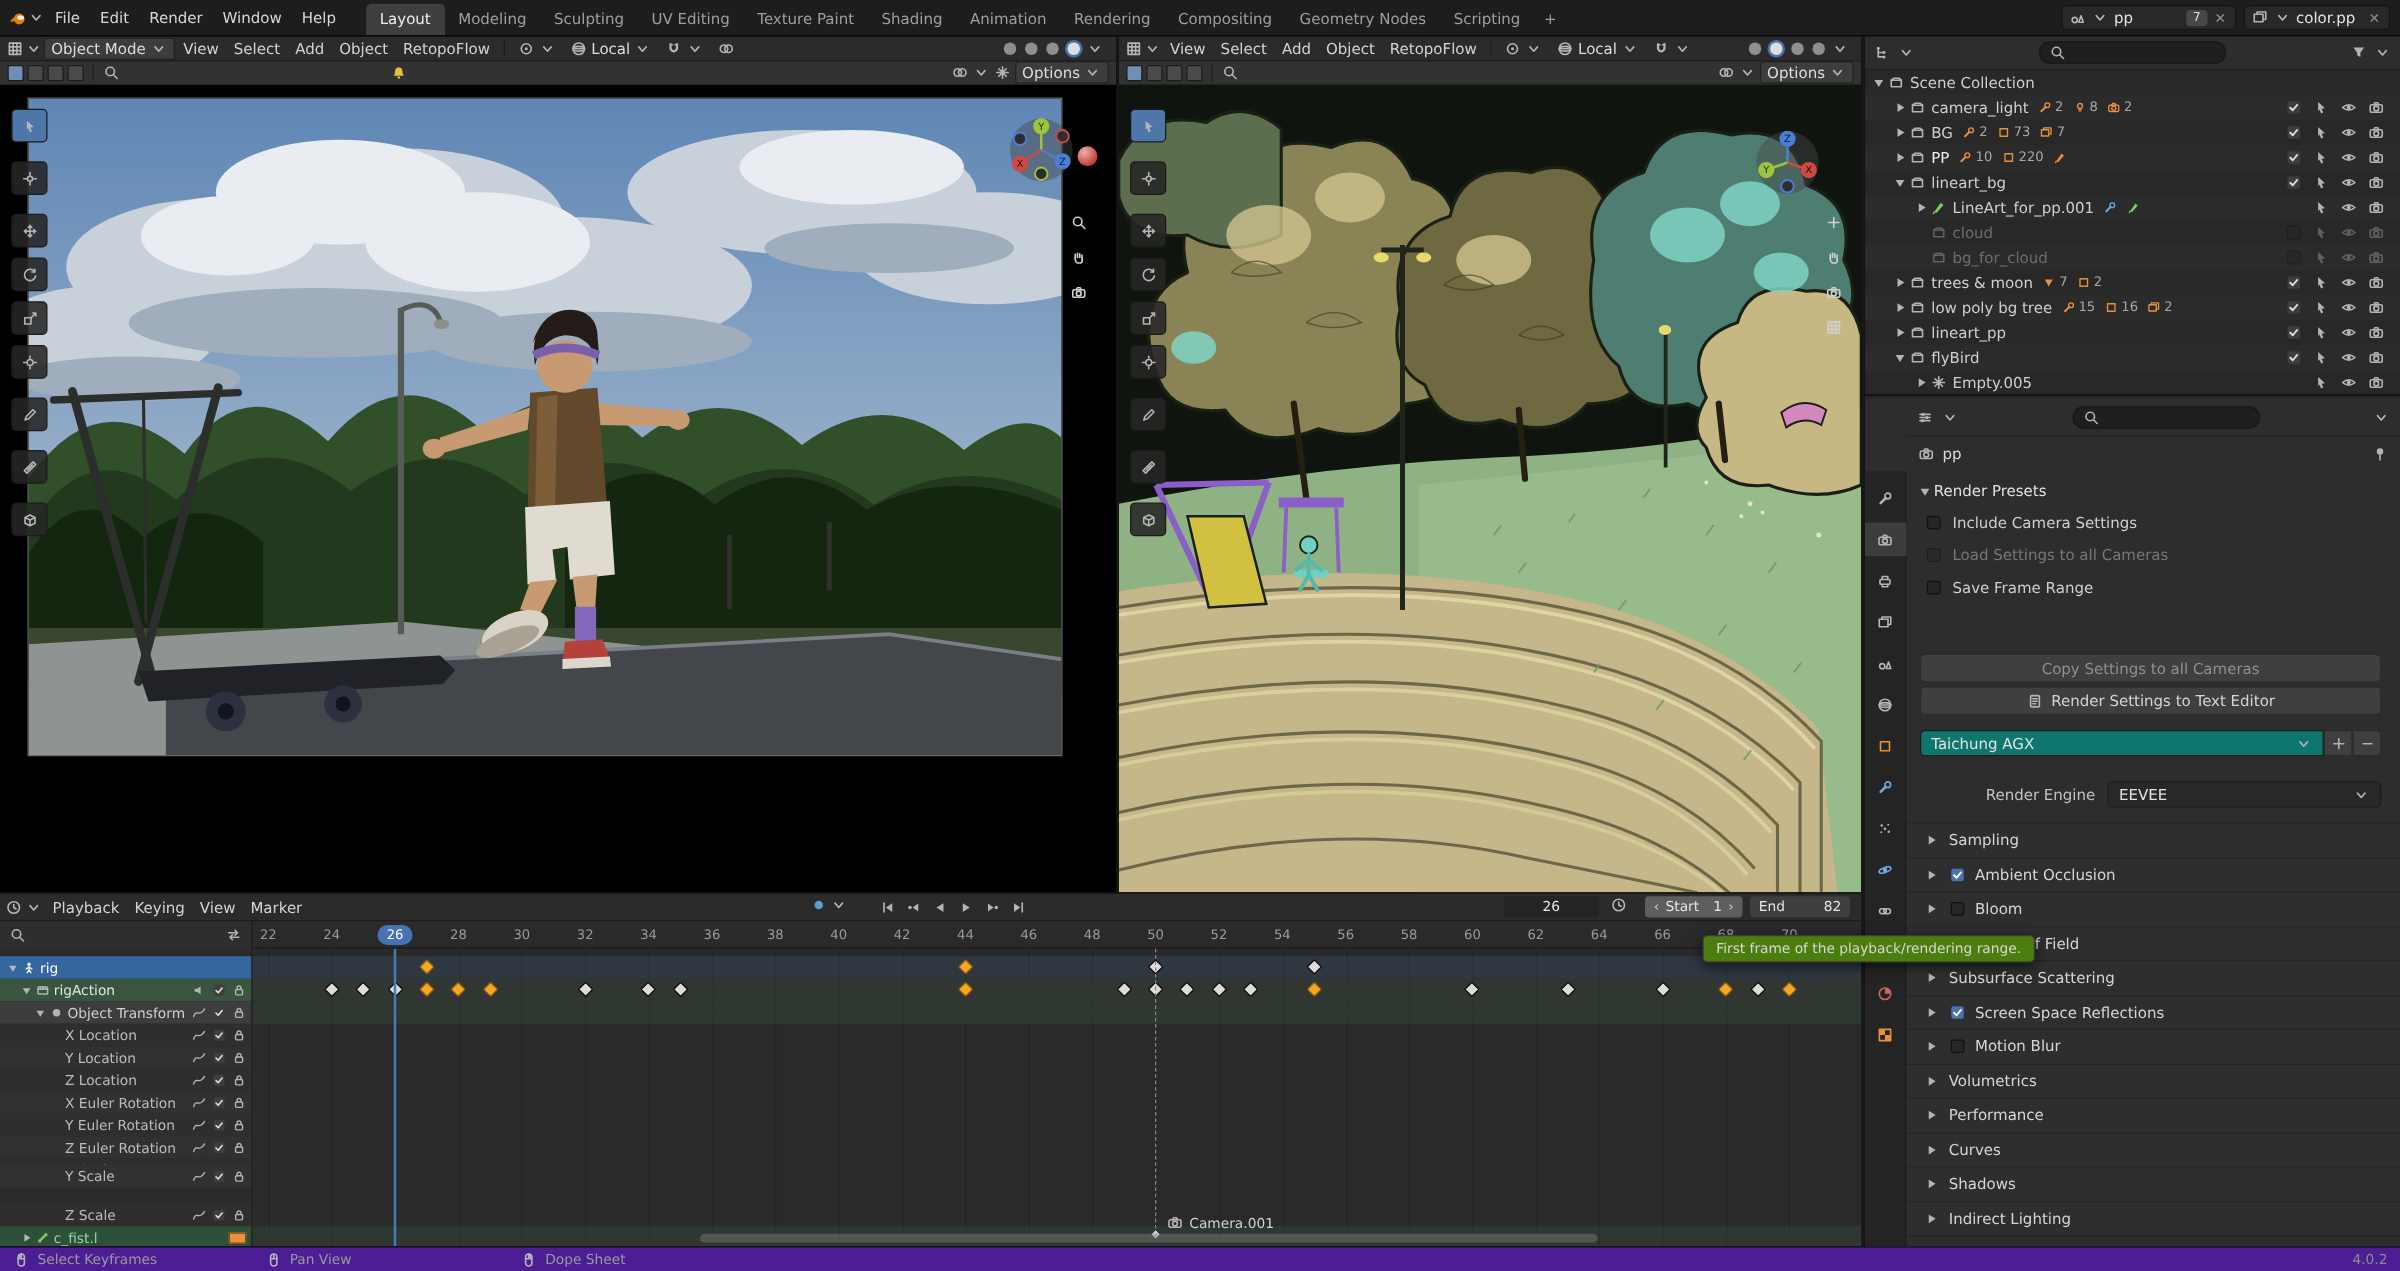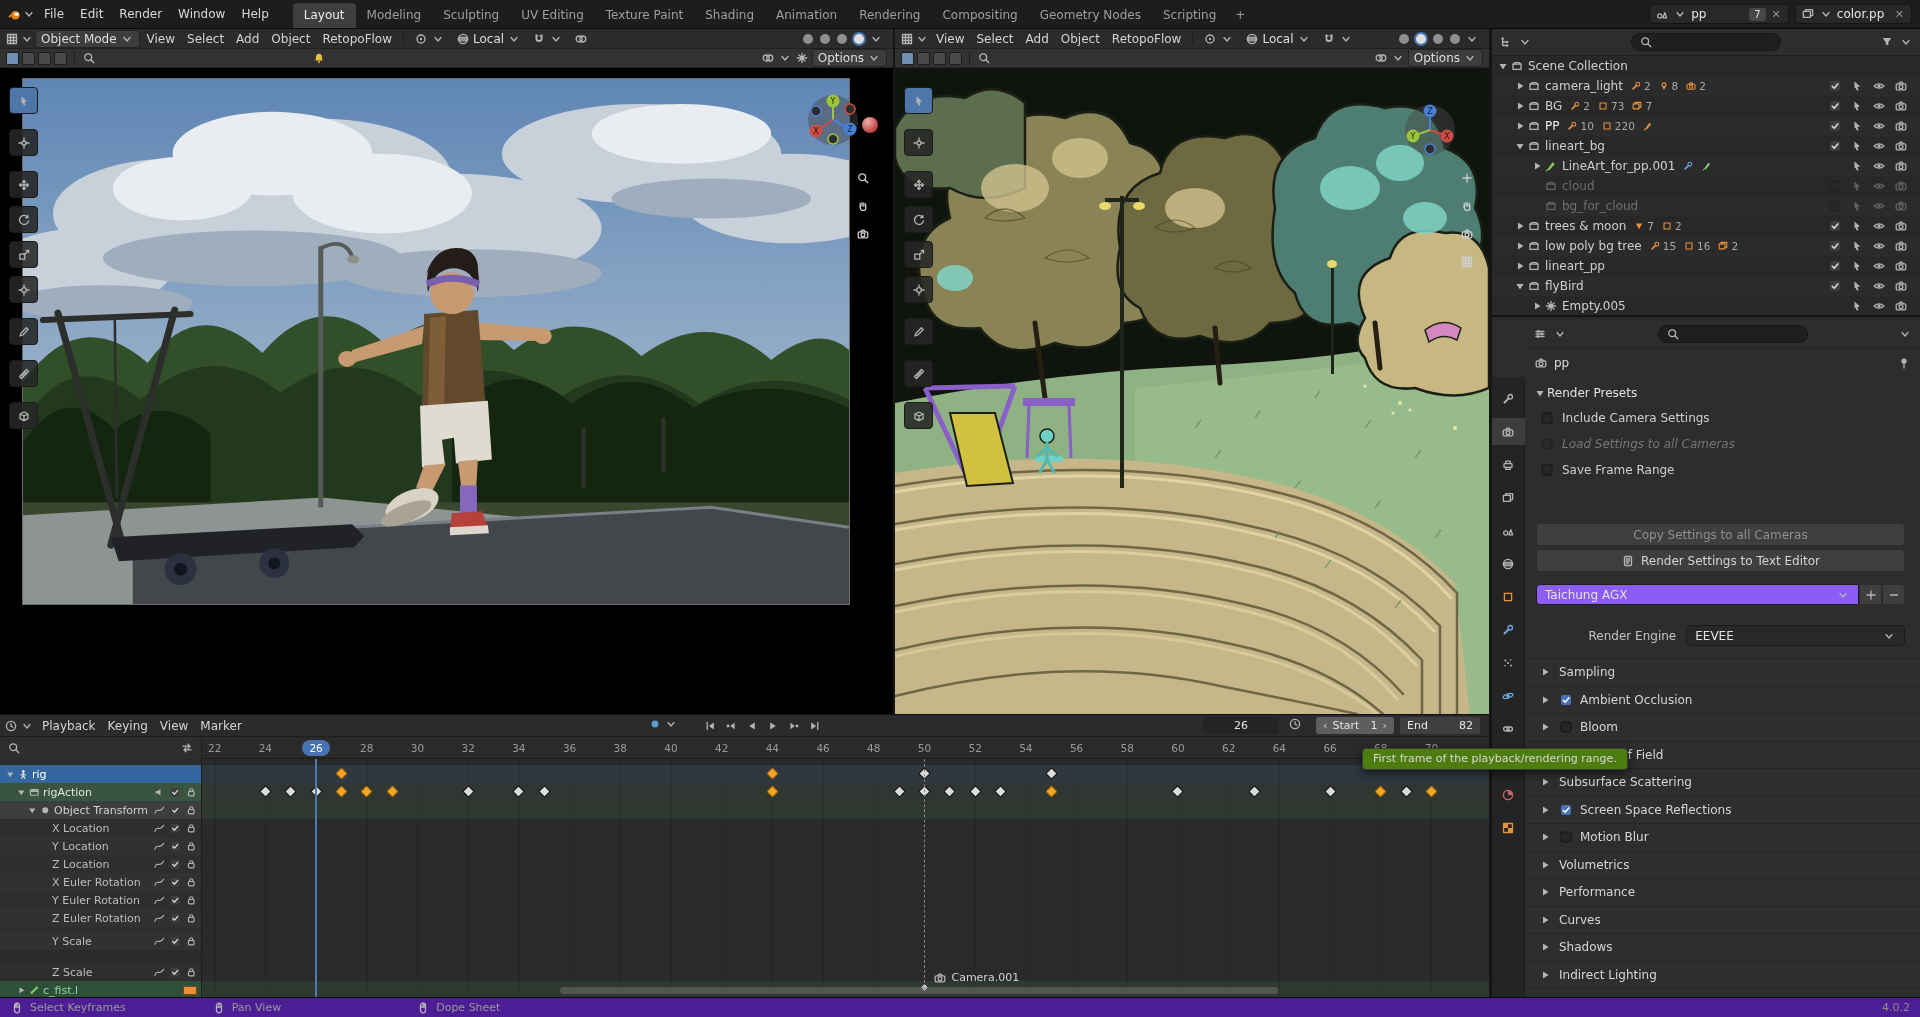--- a/index.html
+++ b/index.html
@@ -77,28 +77,28 @@
   #properties{position:absolute;left:0;top:290px;width:100%;bottom:0;background:#2d2d2d;overflow:hidden;}
   #prop-tabs{position:absolute;left:0;top:58px;bottom:0;width:33px;background:#242424;border-right:1px solid #1d1d1d;
              display:flex;flex-direction:column;align-items:center;padding-top:8px;gap:6px;}
   .prop-tab{width:33px;height:27px;display:flex;align-items:center;justify-content:center;flex:none;}
   .prop-tab.active{background:#3d3d3d;}
   #prop-body{position:absolute;left:33px;right:0;top:0;bottom:0;overflow:hidden;}
   .prop-hrow{display:flex;align-items:center;height:30px;padding:0 8px;gap:6px;background:#2d2d2d;border-bottom:1px solid #242424;}
   .crumb{display:flex;align-items:center;gap:6px;height:27px;padding:0 9px;color:#dcdcdc;}
   .panel-head{display:flex;align-items:center;gap:0;padding:10px 8px 5px;color:#e2e2e2;}
   .chk-row{display:flex;align-items:center;gap:8px;height:26px;padding-left:15px;color:#cfcfcf;}
-  .chk-row.dim{color:#777;font-style:italic;}
+  .chk-row.dim{color:#777;}
   .chk-row.dim .icn{opacity:.5;}
   .pbtn{margin:3px 15px 3px 11px;height:23px;background:#3f3f3f;border:1px solid #2b2b2b;border-radius:4px;
         display:flex;align-items:center;justify-content:center;gap:6px;color:#d4d4d4;}
   .pbtn.first{margin-top:40px;}
   .pbtn.dim{color:#8f8f8f;}
   .preset-row{display:flex;align-items:center;margin:12px 15px 0 11px;}
-  .dd-field{flex:1;display:flex;align-items:center;height:21px;background:#8b5cf6;border:1px solid #1c1c1c;
+  .dd-field{flex:1;display:flex;align-items:center;height:21px;background:#0f766e;border:1px solid #1c1c1c;
             border-radius:4px 0 0 4px;padding:0 8px;color:#e2e2e2;gap:5px;}
   .sq-btn{width:23px;height:21px;background:#3f3f3f;border:1px solid #2b2b2b;display:flex;align-items:center;
           justify-content:center;color:#c9c9c9;flex:none;}
   .sq-btn:last-child{border-radius:0 4px 4px 0;}
   .engine-row{display:flex;align-items:center;margin:20px 15px 12px 11px;gap:10px;}
   .engine-label{flex:0 0 38%;text-align:right;color:#c3c3c3;}
   .engine-field{flex:1;display:flex;align-items:center;height:21px;background:#282828;border:1px solid #1c1c1c;
                 border-radius:4px;padding:0 8px;color:#e2e2e2;}
   #prop-sections{border-top:1px solid #242424;}
   .prop-section{display:flex;align-items:center;gap:7px;height:27.5px;padding:0 10px 0 13px;
@@ -129,21 +129,21 @@
   .ch-swatch{position:absolute;right:5px;width:14px;height:9px;border:1px solid #7a4a12;}
   #tl-dope{position:absolute;left:202px;top:44px;right:0;bottom:0;background:#2a2a2a;overflow:hidden;}
   .gridline{position:absolute;top:0;bottom:0;width:1px;background:#242424;}
   .dope-band{position:absolute;left:0;right:0;height:18px;}
   .key{position:absolute;width:9px;height:9px;transform:rotate(45deg);background:#dcdcdc;border:1px solid #0c0c0c;border-radius:1.5px;}
   .key.sel{background:#f5a623;border-color:#8a5a10;}
   #playhead-line{position:absolute;top:0;bottom:0;width:2px;background:#4a7ab5;}
   #playhead-tag{position:absolute;top:3px;height:16px;min-width:28px;padding:0 5px;background:#4772b3;border-radius:9px;
                 color:#fff;font-size:10.5px;display:flex;align-items:center;justify-content:center;transform:translateX(-50%);z-index:3;}
   #marker-line{position:absolute;top:0;bottom:14px;width:0;border-left:1px dashed #858585;}
-  #marker-label{position:absolute;display:flex;gap:4px;color:#d2d2d2;font-size:11px;}
+  #marker-label{position:absolute;display:flex;align-items:center;gap:4px;color:#d2d2d2;font-size:11px;}
   #marker-diamond{position:absolute;width:7px;height:7px;background:#cfcfcf;border:1px solid #111;transform:rotate(45deg);}
   #tl-hscroll{position:absolute;height:7px;border-radius:4px;background:rgba(125,125,125,.45);}
 
   
   #statusbar{position:absolute;left:0;top:997px;width:1920px;height:20px;background:#4c1d95;border-top:1px solid #0b0b0b;
              display:flex;align-items:center;padding:0 10px;font-size:11px;color:#9a9a9a;}
   .sb-item{display:flex;align-items:center;gap:6px;white-space:nowrap;}
   #sb-version{margin-left:auto;color:#8b8b8b;}
 
   

